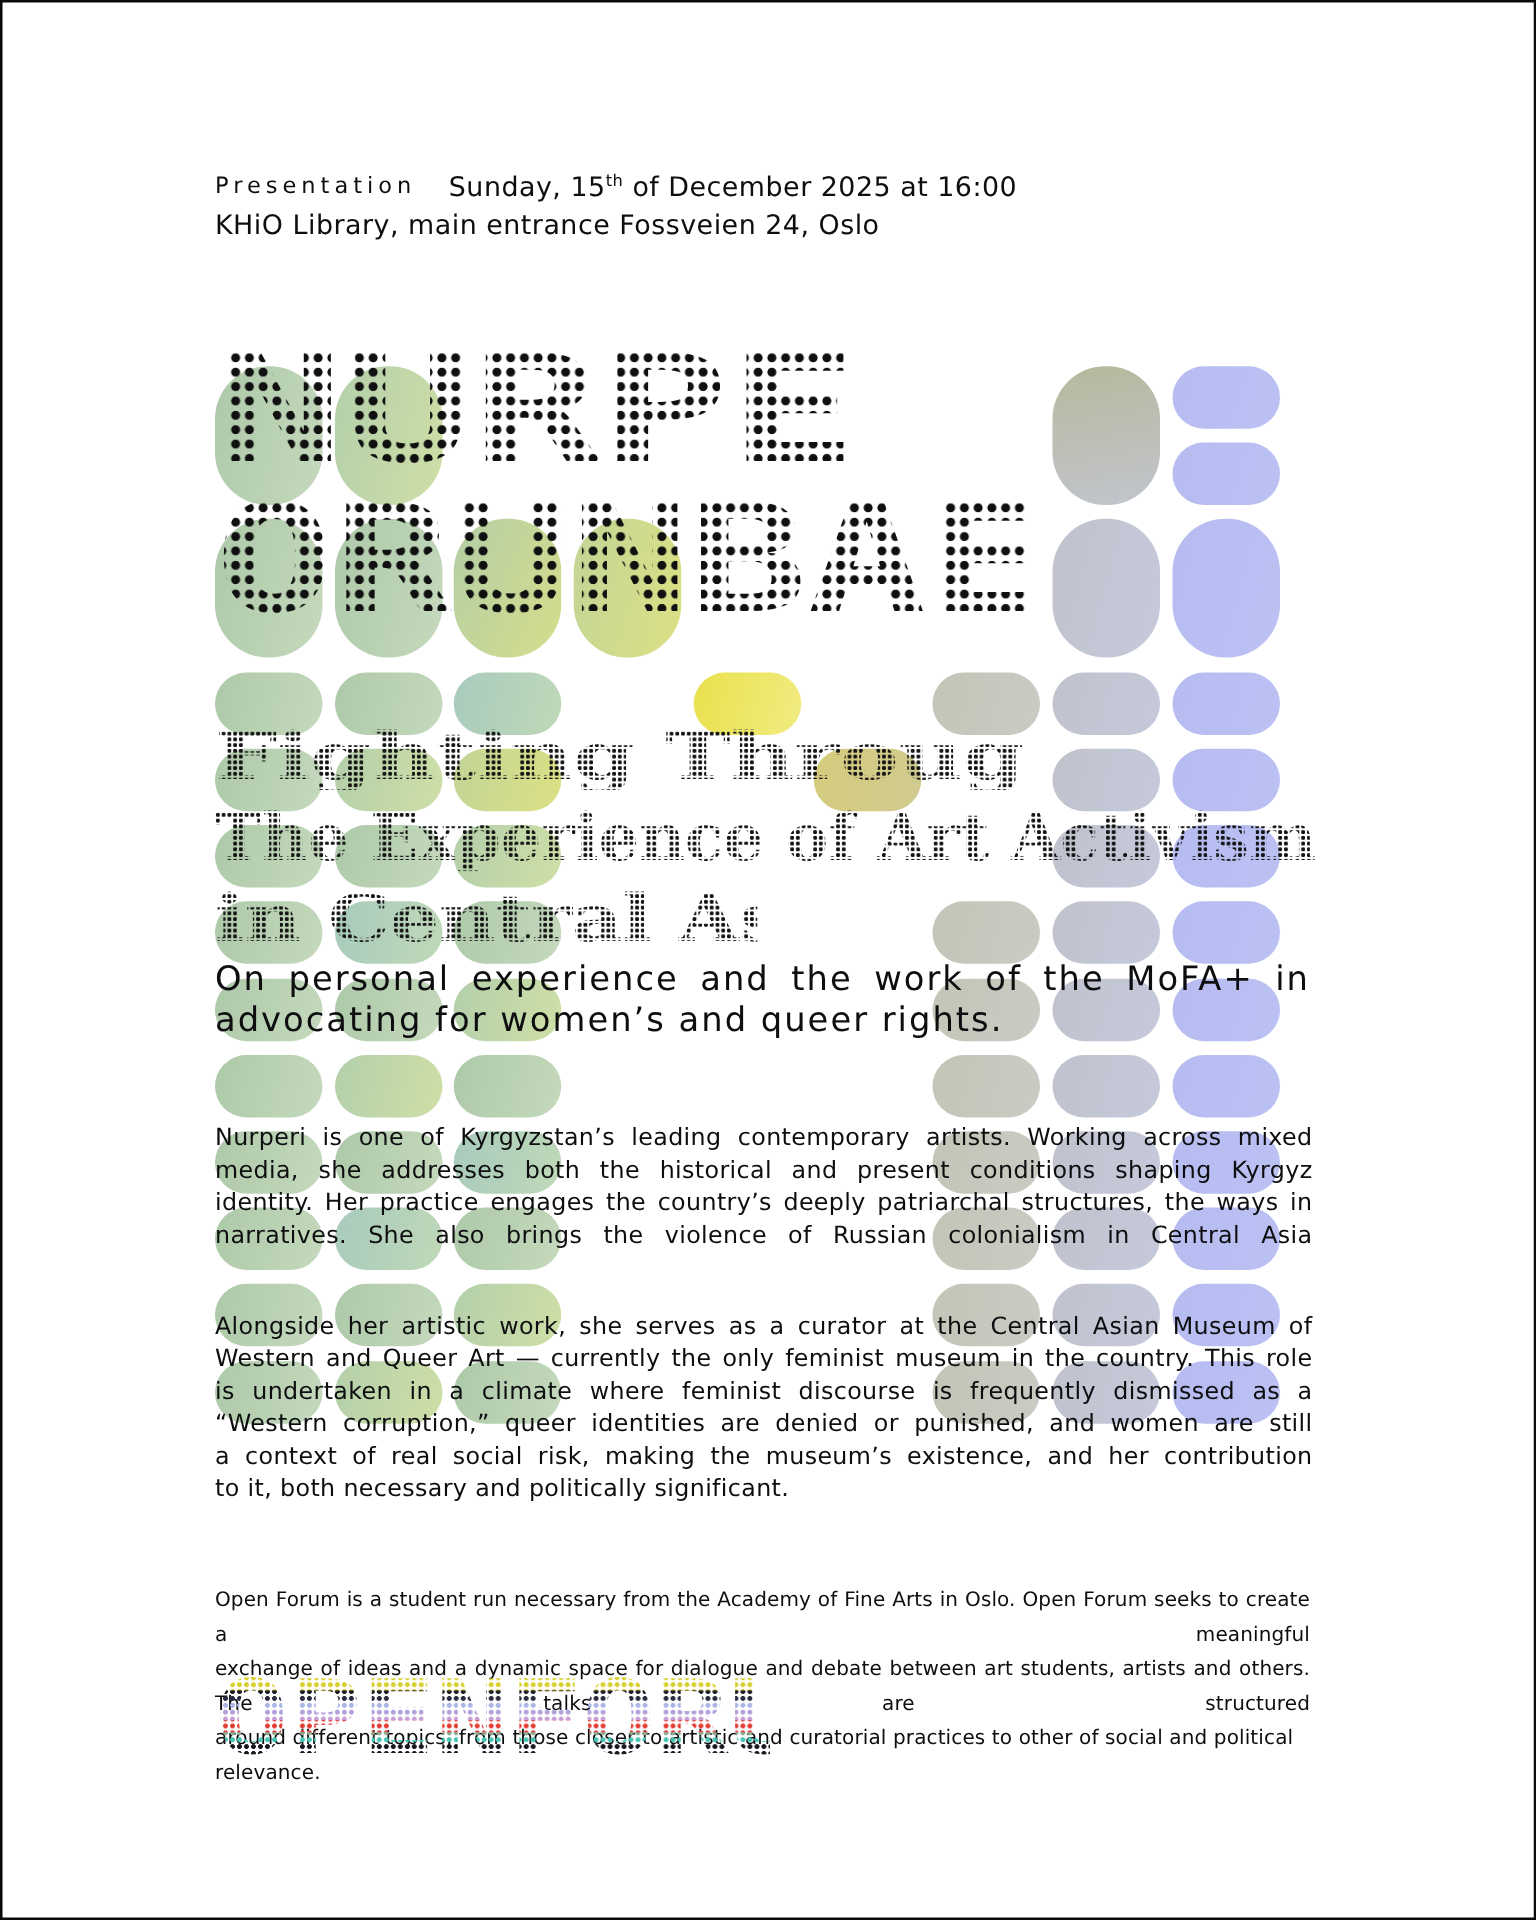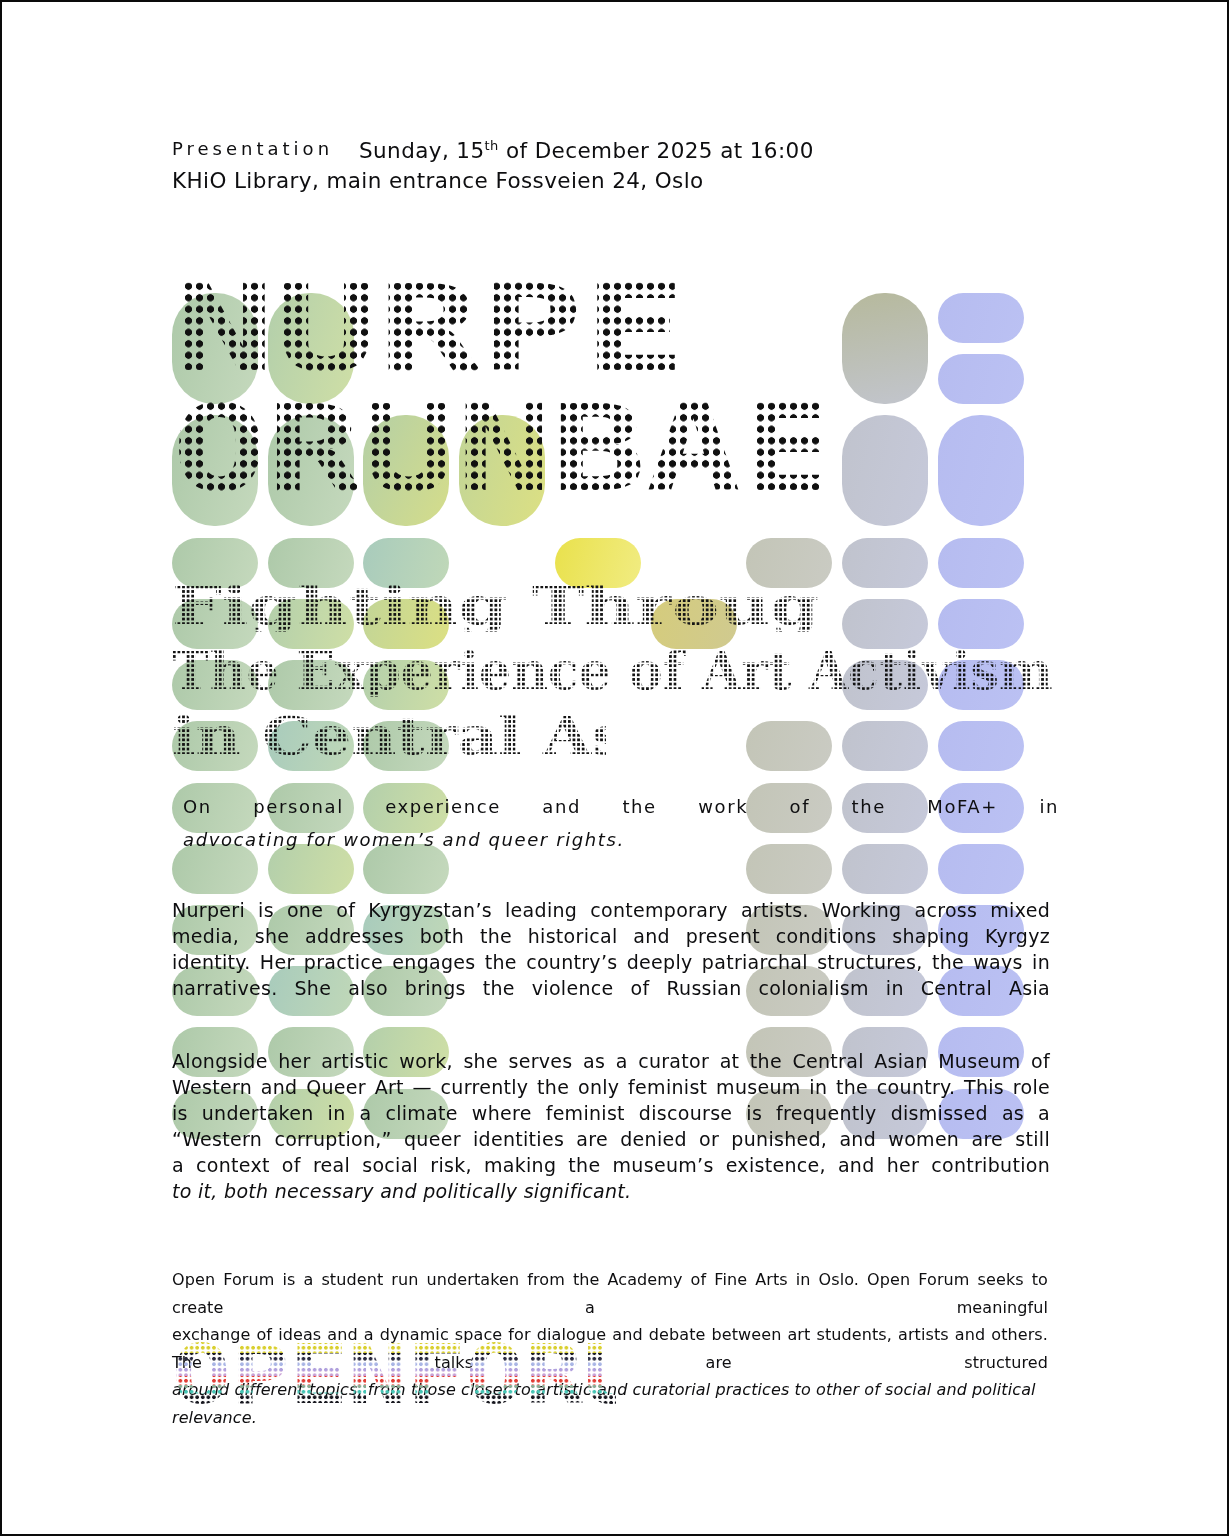--- a/index.html
+++ b/index.html
@@ -48,29 +48,29 @@
     -webkit-background-clip:text;background-clip:text;
   }
   
   .header{position:absolute;left:172px;top:131px;line-height:30px;}
   .header .row1{display:flex;align-items:center;}
   .evt-label{font-size:18px;letter-spacing:4px;margin-right:26px;}
   .evt-date{font-size:21.5px;letter-spacing:.4px;}
   .evt-date sup{font-size:13px;}
   .evt-loc{font-size:21.5px;letter-spacing:.4px;}
   
-  .standfirst{position:absolute;left:172px;top:790px;width:876px;
-    font-size:18px;line-height:33px;letter-spacing:1.6px;margin-left:11px;}
+  .standfirst{position:absolute;left:172px;top:767px;width:876px;
+    font-size:27px;line-height:33px;letter-spacing:1.6px;}
   .bodypara{position:absolute;left:172px;width:878px;
     font-size:19px;line-height:26px;letter-spacing:.3px;}
   .p1{top:897px;} .p2{top:1048px;}
   .footer{position:absolute;left:172px;top:1266px;width:876px;
     font-size:16px;line-height:27.5px;letter-spacing:.1px;}
   .tline{text-align:justify;text-align-last:justify;}
-  .tline-last{text-align:left;text-align-last:left;font-style:italic;}
+  .tline-last{text-align:left;text-align-last:left;}
 </style>
 </head>
 <body>
 
 <div class="poster">
 
   <div class="bg-layer">
       <div class="pill" style="left: 937.6px; top: 293px; width: 86px; height: 50px; border-radius: 25px; background: linear-gradient(105deg, rgb(182, 188, 240), rgb(187, 193, 243));"></div>
       <div class="pill" style="left: 937.6px; top: 354.2px; width: 86px; height: 50px; border-radius: 25px; background: linear-gradient(105deg, rgb(182, 188, 240), rgb(187, 193, 243));"></div>
       <div class="pill" style="left: 172px; top: 537.8px; width: 86px; height: 50px; border-radius: 25px; background: linear-gradient(105deg, rgb(173, 201, 169), rgb(197, 217, 189));"></div>
@@ -183,21 +183,21 @@
   <div class="bodypara p2">
       <div class="tline">Alongside her artistic work, she serves as a curator at the Central Asian Museum of</div>
       <div class="tline">Western and Queer Art — currently the only feminist museum in the country. This role</div>
       <div class="tline">is undertaken in a climate where feminist discourse is frequently dismissed as a</div>
       <div class="tline">“Western corruption,” queer identities are denied or punished, and women are still</div>
       <div class="tline">a context of real social risk, making the museum’s existence, and her contribution</div>
       <div class="tline tline-last">to it, both necessary and politically significant.</div>
     </div>
 
   <div class="footer">
-      <div class="tline">Open Forum is a student run undertaken from the Academy of Fine Arts in Oslo. Open Forum seeks to create a meaningful</div>
+      <div class="tline">Open Forum is a student run necessary from the Academy of Fine Arts in Oslo. Open Forum seeks to create a meaningful</div>
       <div class="tline">exchange of ideas and a dynamic space for dialogue and debate between art students, artists and others. The talks are structured</div>
       <div class="tline tline-last">around different topics, from those closer to artistic and curatorial practices to other of social and political relevance.</div>
     </div>
 
   <div class="mask-logo" style="left:172px;top:1334px;">
     <span class="fit logo-text" id="logo" style="background-image: linear-gradient(rgb(217, 207, 46) 0%, rgb(217, 207, 46) 22.8%, rgb(28, 28, 38) 22.8%, rgb(28, 28, 38) 28.5%, rgb(42, 42, 62) 28.5%, rgb(42, 42, 62) 34.2%, rgb(169, 181, 229) 34.2%, rgb(169, 181, 229) 39.9%, rgb(176, 160, 221) 39.9%, rgb(176, 160, 221) 45.6%, rgb(199, 159, 212) 45.6%, rgb(199, 159, 212) 51.3%, rgb(226, 60, 52) 51.3%, rgb(226, 60, 52) 57%, rgb(226, 60, 52) 57%, rgb(226, 60, 52) 62.7%, rgb(138, 171, 148) 62.7%, rgb(138, 171, 148) 68.4%, rgb(70, 196, 180) 68.4%, rgb(70, 196, 180) 74.1%, rgb(23, 23, 31) 74.1%, rgb(23, 23, 31) 100%); transform: scaleX(1.18919);">OPENFORUM</span>
   </div>
 
 </div>
 

